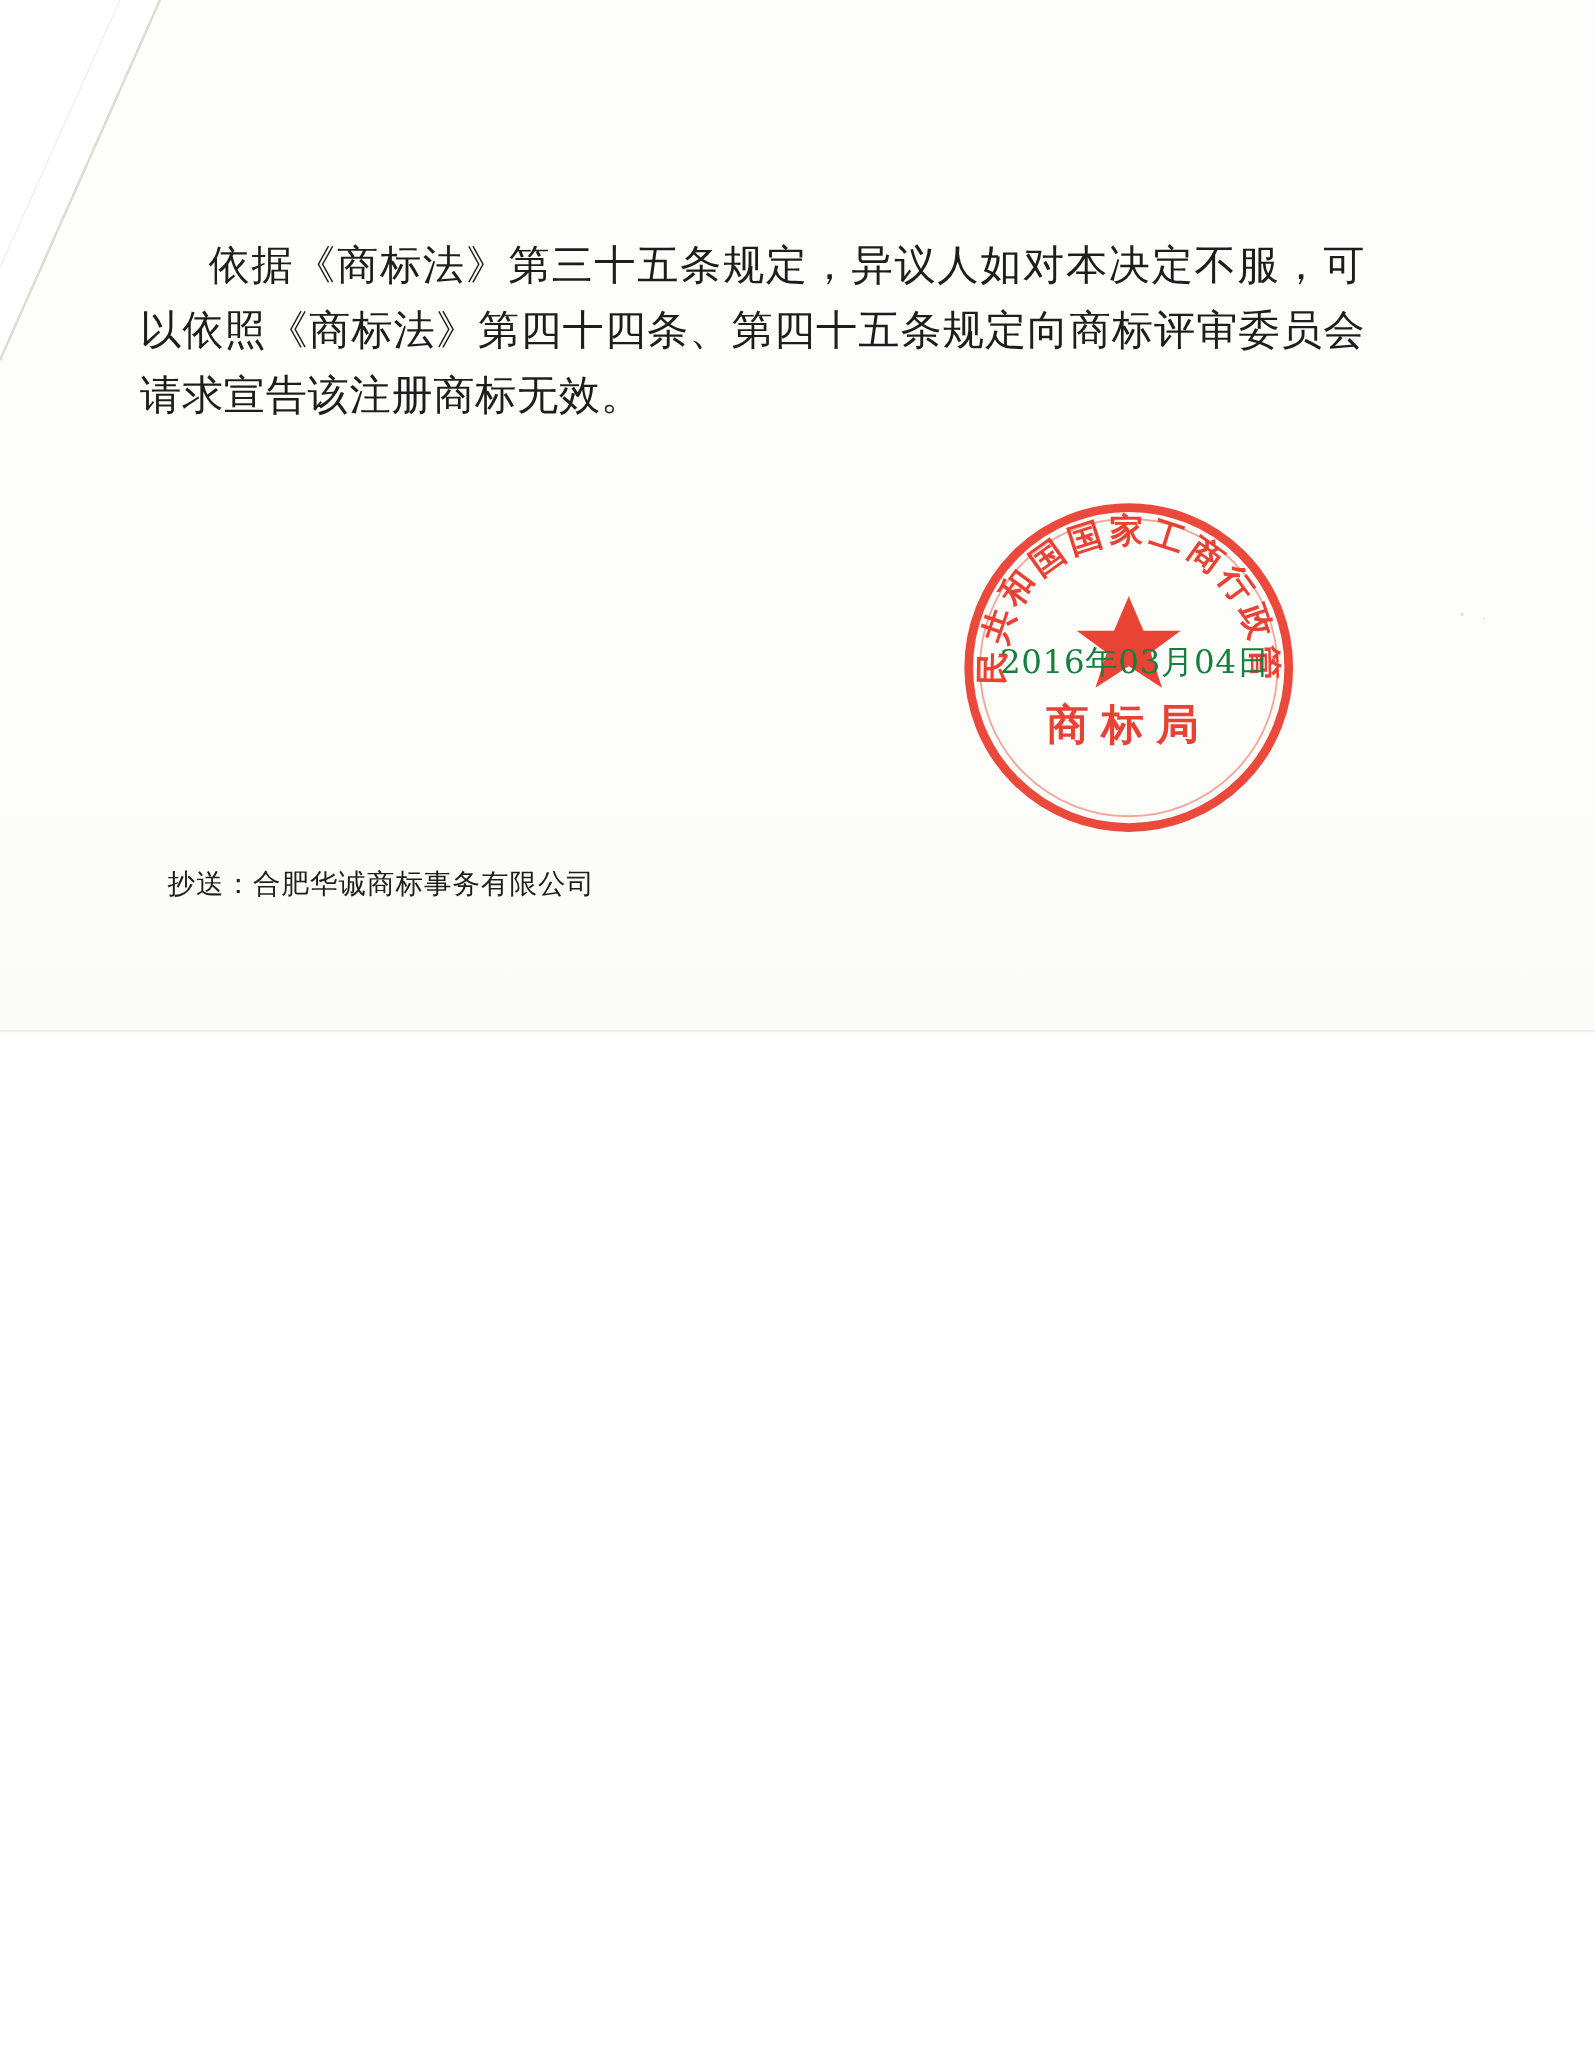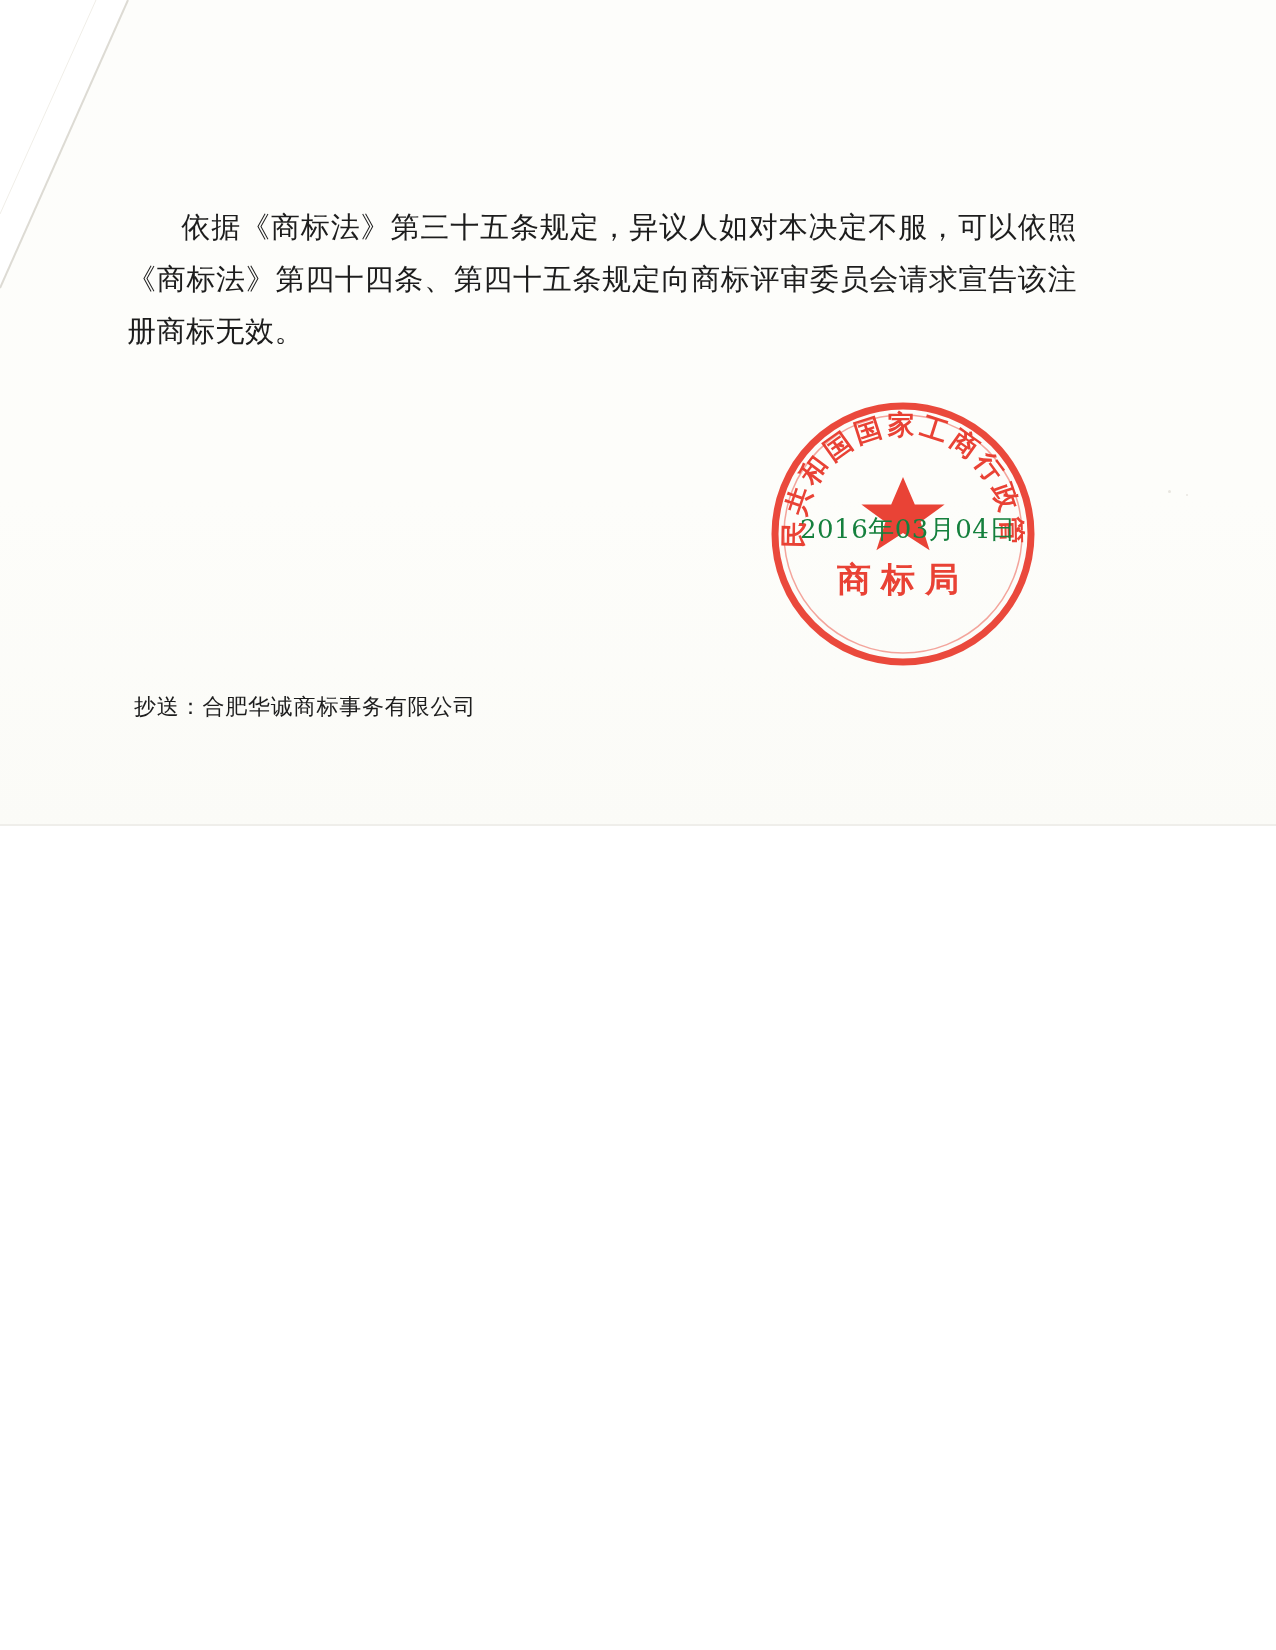--- a/index.html
+++ b/index.html
@@ -53,27 +53,27 @@
   }
 
   
   .doc-body {
     position: absolute;
     left: 112px;
     top: 186px;
     width: 980px;
   }
   .para {
-    font-size: 29px;
+    font-size: 33px;
     line-height: 52px;
     color: #1d1d1d;
     letter-spacing: 0.5px;
     text-align: justify;
     text-justify: inter-ideograph;
-    margin: 15px;
+    margin: 0;
   }
   .para .indent { display: inline-block; width: 54px; }
 
   
   .date-line {
     position: absolute;
     left: 800px;
     top: 512px;
     font-size: 26px;
     color: #15803d;

